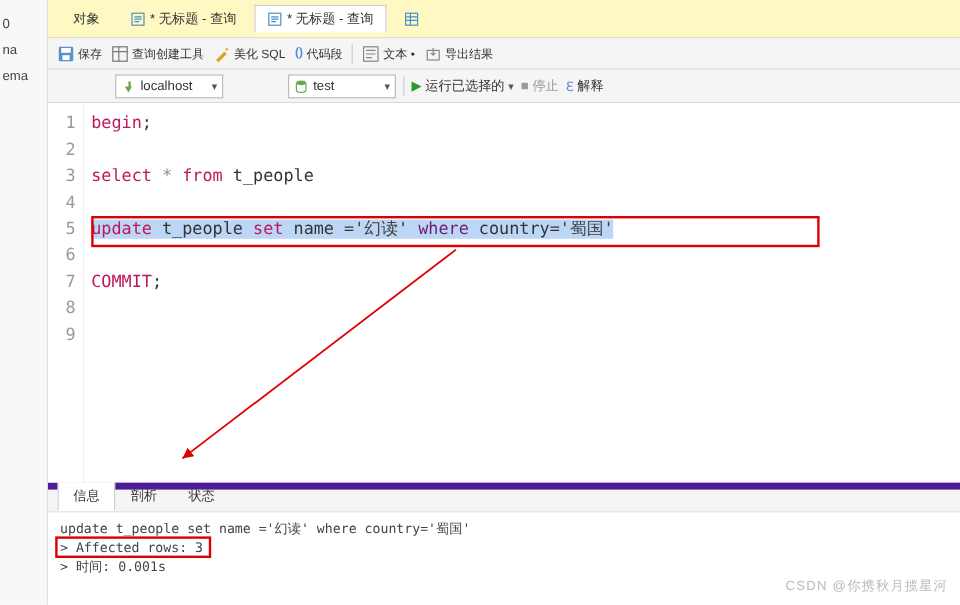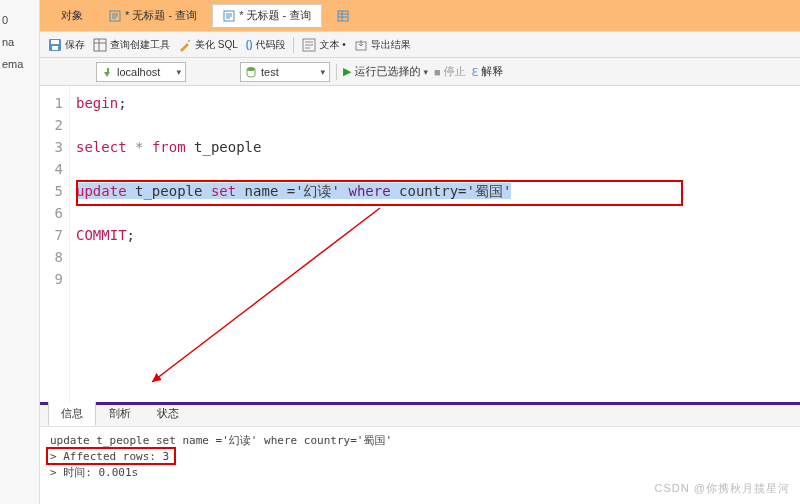--- a/index.html
+++ b/index.html
@@ -10,21 +10,21 @@
     width: 800px;
     height: 504px;
     overflow: hidden;
     position: relative;
     color: #333;
   }
   .side { position: absolute; left: 0; top: 0; width: 40px; height: 504px; background: #f8f8f8; border-right: 1px solid #e0e0e0; font-size: 11px; color: #444; padding: 4px 2px; }
   .side div { margin: 10px 0; word-break: break-all; }
   .main { position: absolute; left: 40px; right: 0; top: 0; bottom: 0; display: flex; flex-direction: column; }
 
-  .tabs-row { display: flex; align-items: center; height: 32px; background: #fdba74; border-bottom: 1px solid #d8d8d8; font-size: 11px; gap: 4px; padding-left: 10px; }
+  .tabs-row { display: flex; align-items: center; height: 32px; background: #fef9c3; border-bottom: 1px solid #d8d8d8; font-size: 11px; gap: 4px; padding-left: 10px; }
   .tab { display: flex; align-items: center; gap: 4px; padding: 3px 10px; border: 1px solid transparent; cursor: default; }
   .tab.active { background: #fff; border: 1px solid #d0d0d0; border-bottom-color: #fff; }
   .tab-icon { width: 12px; height: 12px; }
 
   .toolbar { display: flex; align-items: center; height: 26px; background: #f5f5f5; border-bottom: 1px solid #d8d8d8; font-size: 10px; gap: 8px; padding-left: 8px; }
   .toolbar .item { display: flex; align-items: center; gap: 3px; cursor: pointer; }
 
   .connrow { display: flex; align-items: center; height: 28px; background: #f5f5f5; border-bottom: 1px solid #d8d8d8; font-size: 11px; gap: 6px; padding-left: 8px; }
   .combo { display: flex; align-items: center; gap: 4px; height: 20px; border: 1px solid #bbb; background: #fff; padding: 0 4px; min-width: 90px; margin-left: 48px; }
   .combo .chev { font-size: 9px; color: #555; margin-left: auto; }
@@ -34,21 +34,21 @@
   .gutter { width: 30px; background: #fff; border-right: 1px solid #eee; text-align: right; padding: 6px 6px 0 0; color: #999; font-family: Consolas, monospace; font-size: 14px; line-height: 22px; }
   .code { flex: 1; padding: 6px 0 0 6px; font-family: Consolas, monospace; font-size: 14px; line-height: 22px; white-space: pre; }
   .kw { color: #be185d; }
   .star { color: #888; }
   .str { color: #404040; }
   .gr { color: #701a75; }
   .sel { background: #bcd6f5; }
 
   .hl-line5 { position: absolute; left: 36px; top: 94px; width: 607px; height: 26px; border: 2px solid #d00; z-index: 5; pointer-events: none; }
 
-  .bottom-tabs { display: flex; align-items: flex-end; height: 24px; background: #f5f5f5; border-top: 3px solid #4c1d95; font-size: 11px; padding-left: 8px; }
+  .bottom-tabs { display: flex; align-items: flex-end; height: 24px; background: #f5f5f5; border-top: 6px solid #4c1d95; font-size: 11px; padding-left: 8px; }
   .btab { padding: 4px 12px; border: 1px solid transparent; cursor: pointer; }
   .btab.active { background: #fff; border: 1px solid #d0d0d0; border-bottom-color: #fff; }
 
   .output { height: 78px; background: #fff; border-top: 1px solid #e2e2e2; font-family: Consolas, monospace; font-size: 11px; color: #444; padding: 6px 10px; line-height: 16px; position: relative; }
   .out-hi { position: absolute; left: 6px; top: 20px; width: 130px; height: 18px; border: 2px solid #d00; pointer-events: none; }
 
   .watermark { position: absolute; right: 10px; bottom: 8px; color: #bbb; font-size: 11px; letter-spacing: 1px; }
 
   .arrow { position: absolute; z-index: 6; pointer-events: none; }
 </style>

